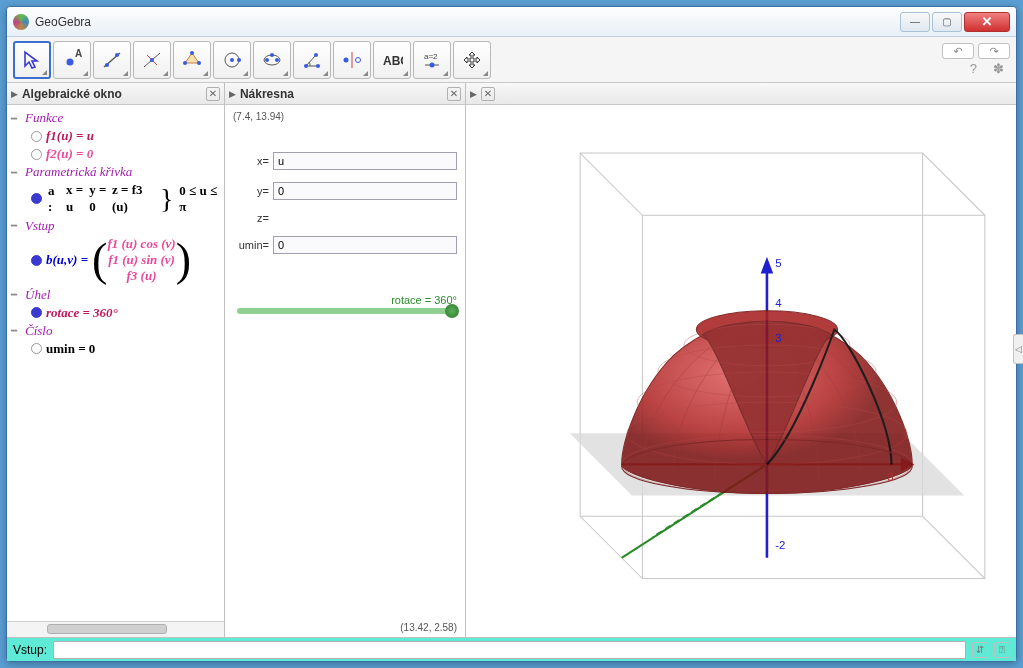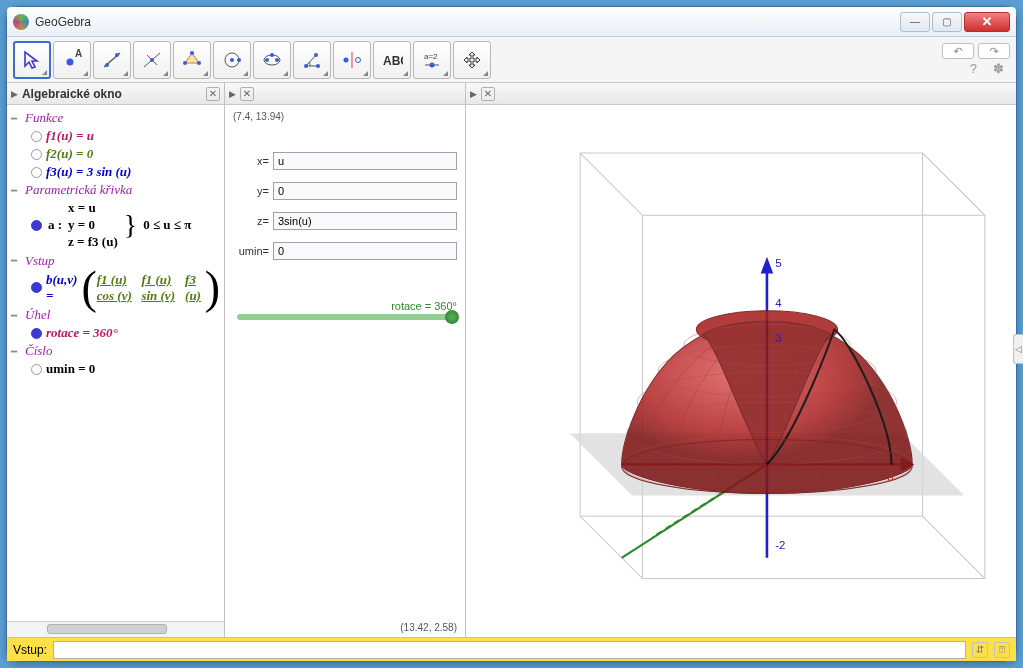--- a/index.html
+++ b/index.html
@@ -1,17 +1,17 @@
 <!DOCTYPE html>
 <html><head>
 <meta charset="utf-8">
 <style>
   * { box-sizing: border-box; }
   body { margin:0; font-family:"Segoe UI",Tahoma,sans-serif; font-size:12px; background:#5a9fd4; padding:6px; }
-  .window { width:1011px; height:656px; margin:0 auto; background:#f0f0f0; border:1px solid #3a6ea5; border-radius:12px; display:flex; flex-direction:column; box-shadow:0 2px 8px rgba(0,0,0,.3); }
+  .window { width:1011px; height:656px; margin:0 auto; background:#f0f0f0; border:1px solid #3a6ea5; border-radius:4px; display:flex; flex-direction:column; box-shadow:0 2px 8px rgba(0,0,0,.3); }
   .titlebar { height:30px; background:linear-gradient(#fdfdfd,#e8f0f8); border-bottom:1px solid #c0d0e0; display:flex; align-items:center; padding:0 6px; border-radius:4px 4px 0 0; }
   .titlebar .appicon { width:16px; height:16px; margin-right:6px; border-radius:50%; background:conic-gradient(#6b4,#48b,#b84,#b48,#6b4); }
   .title { flex:1; color:#333; }
   .winbtns { display:flex; gap:2px; }
   .winbtn { width:30px; height:20px; border:1px solid #a8c0d8; background:linear-gradient(#f8f8f8,#e0e8f0); border-radius:3px; display:flex; align-items:center; justify-content:center; font-size:10px; color:#555; cursor:pointer; }
   .winbtn.close { background:linear-gradient(#f08080,#d03030); color:#fff; border-color:#b03030; width:46px; font-weight:bold; font-size:13px; }
   .menubar { height:22px; background:#fdfdfd; border-bottom:1px solid #d0d0d0; display:flex; align-items:center; padding:0 6px; }
   .menuitem { padding:2px 6px; cursor:pointer; }
   .menuspacer { flex:1; }
   .toolbar { height:46px; background:#f5f5f5; border-bottom:1px solid #c8c8c8; display:flex; align-items:center; padding:4px 6px; gap:2px; }
@@ -31,50 +31,50 @@
   .panel-title { flex:1; font-weight:bold; color:#333; }
   .algebra { width:218px; }
   .algebra-body { flex:1; overflow:auto; padding:4px 4px; font-family:"Cambria Math","Times New Roman",serif; font-size:13px; }
   .tree-item { display:flex; align-items:center; gap:4px; padding:1px 0; }
   .tree-indent { padding-left:20px; }
   .tree-toggle { color:#888; cursor:pointer; font-size:10px; width:10px; }
   .bullet { width:11px;height:11px; border:1px solid #999; border-radius:50%; background:#fff; flex-shrink:0; cursor:pointer;}
   .bullet.fill { background:#3a3ad0; border-color:#3a3ad0; }
   .cat { color:#a21caf; font-style:italic; }
   .f-green { color:#be185d; font-weight:bold; font-style:italic;}
-  .f-red { color:#4d7c0f; font-weight:bold; font-style:italic;}
+  .f-red { color:#ec4899; font-weight:bold; font-style:italic;}
   .f-blue { color:#0000d0; font-weight:bold; font-style:italic;}
   .f-black { color:#000; font-weight:bold; }
   .math { font-family:"Cambria Math","Times New Roman",serif; }
   .algebra-scroll { height:16px; border-top:1px solid #d0d0d0; background:#f4f4f4; position:relative;}
   .algebra-scroll .thumb{ position:absolute; left:40px; top:2px; width:120px; height:10px; background:#d0d0d0; border:1px solid #b0b0b0; border-radius:3px;}
   .nakresna { width:241px; }
   .nakresna-body { flex:1; position:relative; padding:6px 8px; }
   .coords { font-size:10px; color:#555; }
   .coords-br { position:absolute; right:8px; bottom:4px; }
   .field-row { display:flex; align-items:center; margin:12px 0; gap:4px;}
   .field-row label { width:36px; text-align:right; font-size:11px; color:#333;}
   .field-row input { flex:1; border:1px solid #a0a0b0; height:18px; padding:0 4px; font-size:11px; background:#fafafc; }
   .slider-area { margin-top:40px; }
   .slider-label { text-align:right; font-size:11px; color:#2a8a2a; margin-bottom:2px;}
   .slider { height:6px; background:#8fcf8f; border-radius:3px; position:relative; margin:0 4px;}
   .slider .knob{ position:absolute; right:-6px; top:-4px; width:14px; height:14px; border-radius:50%; background:radial-gradient(#5aaf5a,#2a7a2a); cursor:pointer;}
   .view3d { flex:1; display:flex; flex-direction:column;}
   .view3d-body { flex:1; position:relative; background:#fff; overflow:hidden;}
   .sidebar-tab { position:absolute; right:0; top:50%; width:10px; height:30px; background:#f0f0f0; border:1px solid #c0c0c0; border-right:none; display:flex; align-items:center; justify-content:center; cursor:pointer; font-size:9px; color:#777; border-radius:3px 0 0 3px;}
-  .inputbar { height:24px; border-top:1px solid #c0c0c0; background:#fde047; display:flex; align-items:center; padding:0 6px; gap:6px;}
+  .inputbar { height:24px; border-top:1px solid #c0c0c0; background:#5eead4; display:flex; align-items:center; padding:0 6px; gap:6px;}
   .inputbar input { flex:1; height:18px; border:1px solid #b0b0b0; padding:0 4px; font-size:11px; background:#fff; }
   .inputbar .end-btn{ width:16px;height:16px; border:1px solid #c0c0c0; border-radius:2px; display:flex;align-items:center;justify-content:center; font-size:10px; color:#777; cursor:pointer;}
   .brace { font-size:28px; line-height:0.8; }
   .surface-row{ display:flex; align-items:center; gap:4px;}
   .matrix { display:inline-flex; align-items:center;}
-  .matrix .col{ display:flex; flex-direction:row; align-items:center; line-height:1.25;text-decoration:underline;}
+  .matrix .col{ display:flex; flex-direction:column; align-items:center; line-height:1.25;}
   .paren{ font-size:46px; font-weight:100; color:#000; line-height:0.75;}
   .curve-def { display:flex; align-items:center; gap:6px;}
-  .curve-def .col{display:flex; flex-direction:column; font-weight:bold; line-height:1.3;}
+  .curve-def .col{display:flex; font-weight:bold; line-height:1.3;}
   svg { display:block; }
 </style>
 </head>
 <body>
 
 <div class="window">
 
   <div class="titlebar">
     <div class="appicon"></div>
     <div class="title">GeoGebra</div>
@@ -206,24 +206,20 @@
             <span class="tree-toggle">━</span>
             <span class="cat">Funkce</span>
           </div>
         <div class="tree-item tree-indent">
             <span class="bullet"></span>
             <span class="f-green math">f1(u)  =  u</span>
           </div>
         <div class="tree-item tree-indent">
             <span class="bullet"></span>
             <span class="f-red math">f2(u)  =  0</span>
-          </div>
-        <div class="tree-item tree-indent">
-            <span class="bullet"></span>
-            <span class="f-blue math">f3(u)  =  3 sin (u)</span>
           </div>
 
         <div class="tree-item">
             <span class="tree-toggle">━</span>
             <span class="cat">Parametrická křivka</span>
           </div>
         <div class="tree-item tree-indent curve-def">
           <span class="bullet fill"></span>
           <span class="f-black math">a :</span>
           <span class="col math f-black">
@@ -272,36 +268,36 @@
           </div>
       </div>
       <div class="algebra-scroll">
           <div class="thumb"></div>
         </div>
     </div>
 
     <div class="panel nakresna">
       <div class="panel-header">
         <span class="tri">▶</span>
+        <span class="panel-title">Nákresna</span>
         <span class="closex">✕</span>
       </div>
       <div class="nakresna-body">
         <div class="coords">(7.4, 13.94)</div>
         <div style="height:18px"></div>
         <div class="field-row">
             <label>x=</label>
             <input value="u" style="">
           </div>
         <div class="field-row">
             <label>y=</label>
             <input value="0" style="">
           </div>
         <div class="field-row">
             <label>z=</label>
-            <input value="3sin(u)" style="">
           </div>
         <div class="field-row">
             <label>umin=</label>
             <input value="0" style="">
           </div>
         <div class="slider-area">
           <div class="slider-label">rotace = 360°</div>
           <div class="slider">
               <div class="knob"></div>
             </div>

